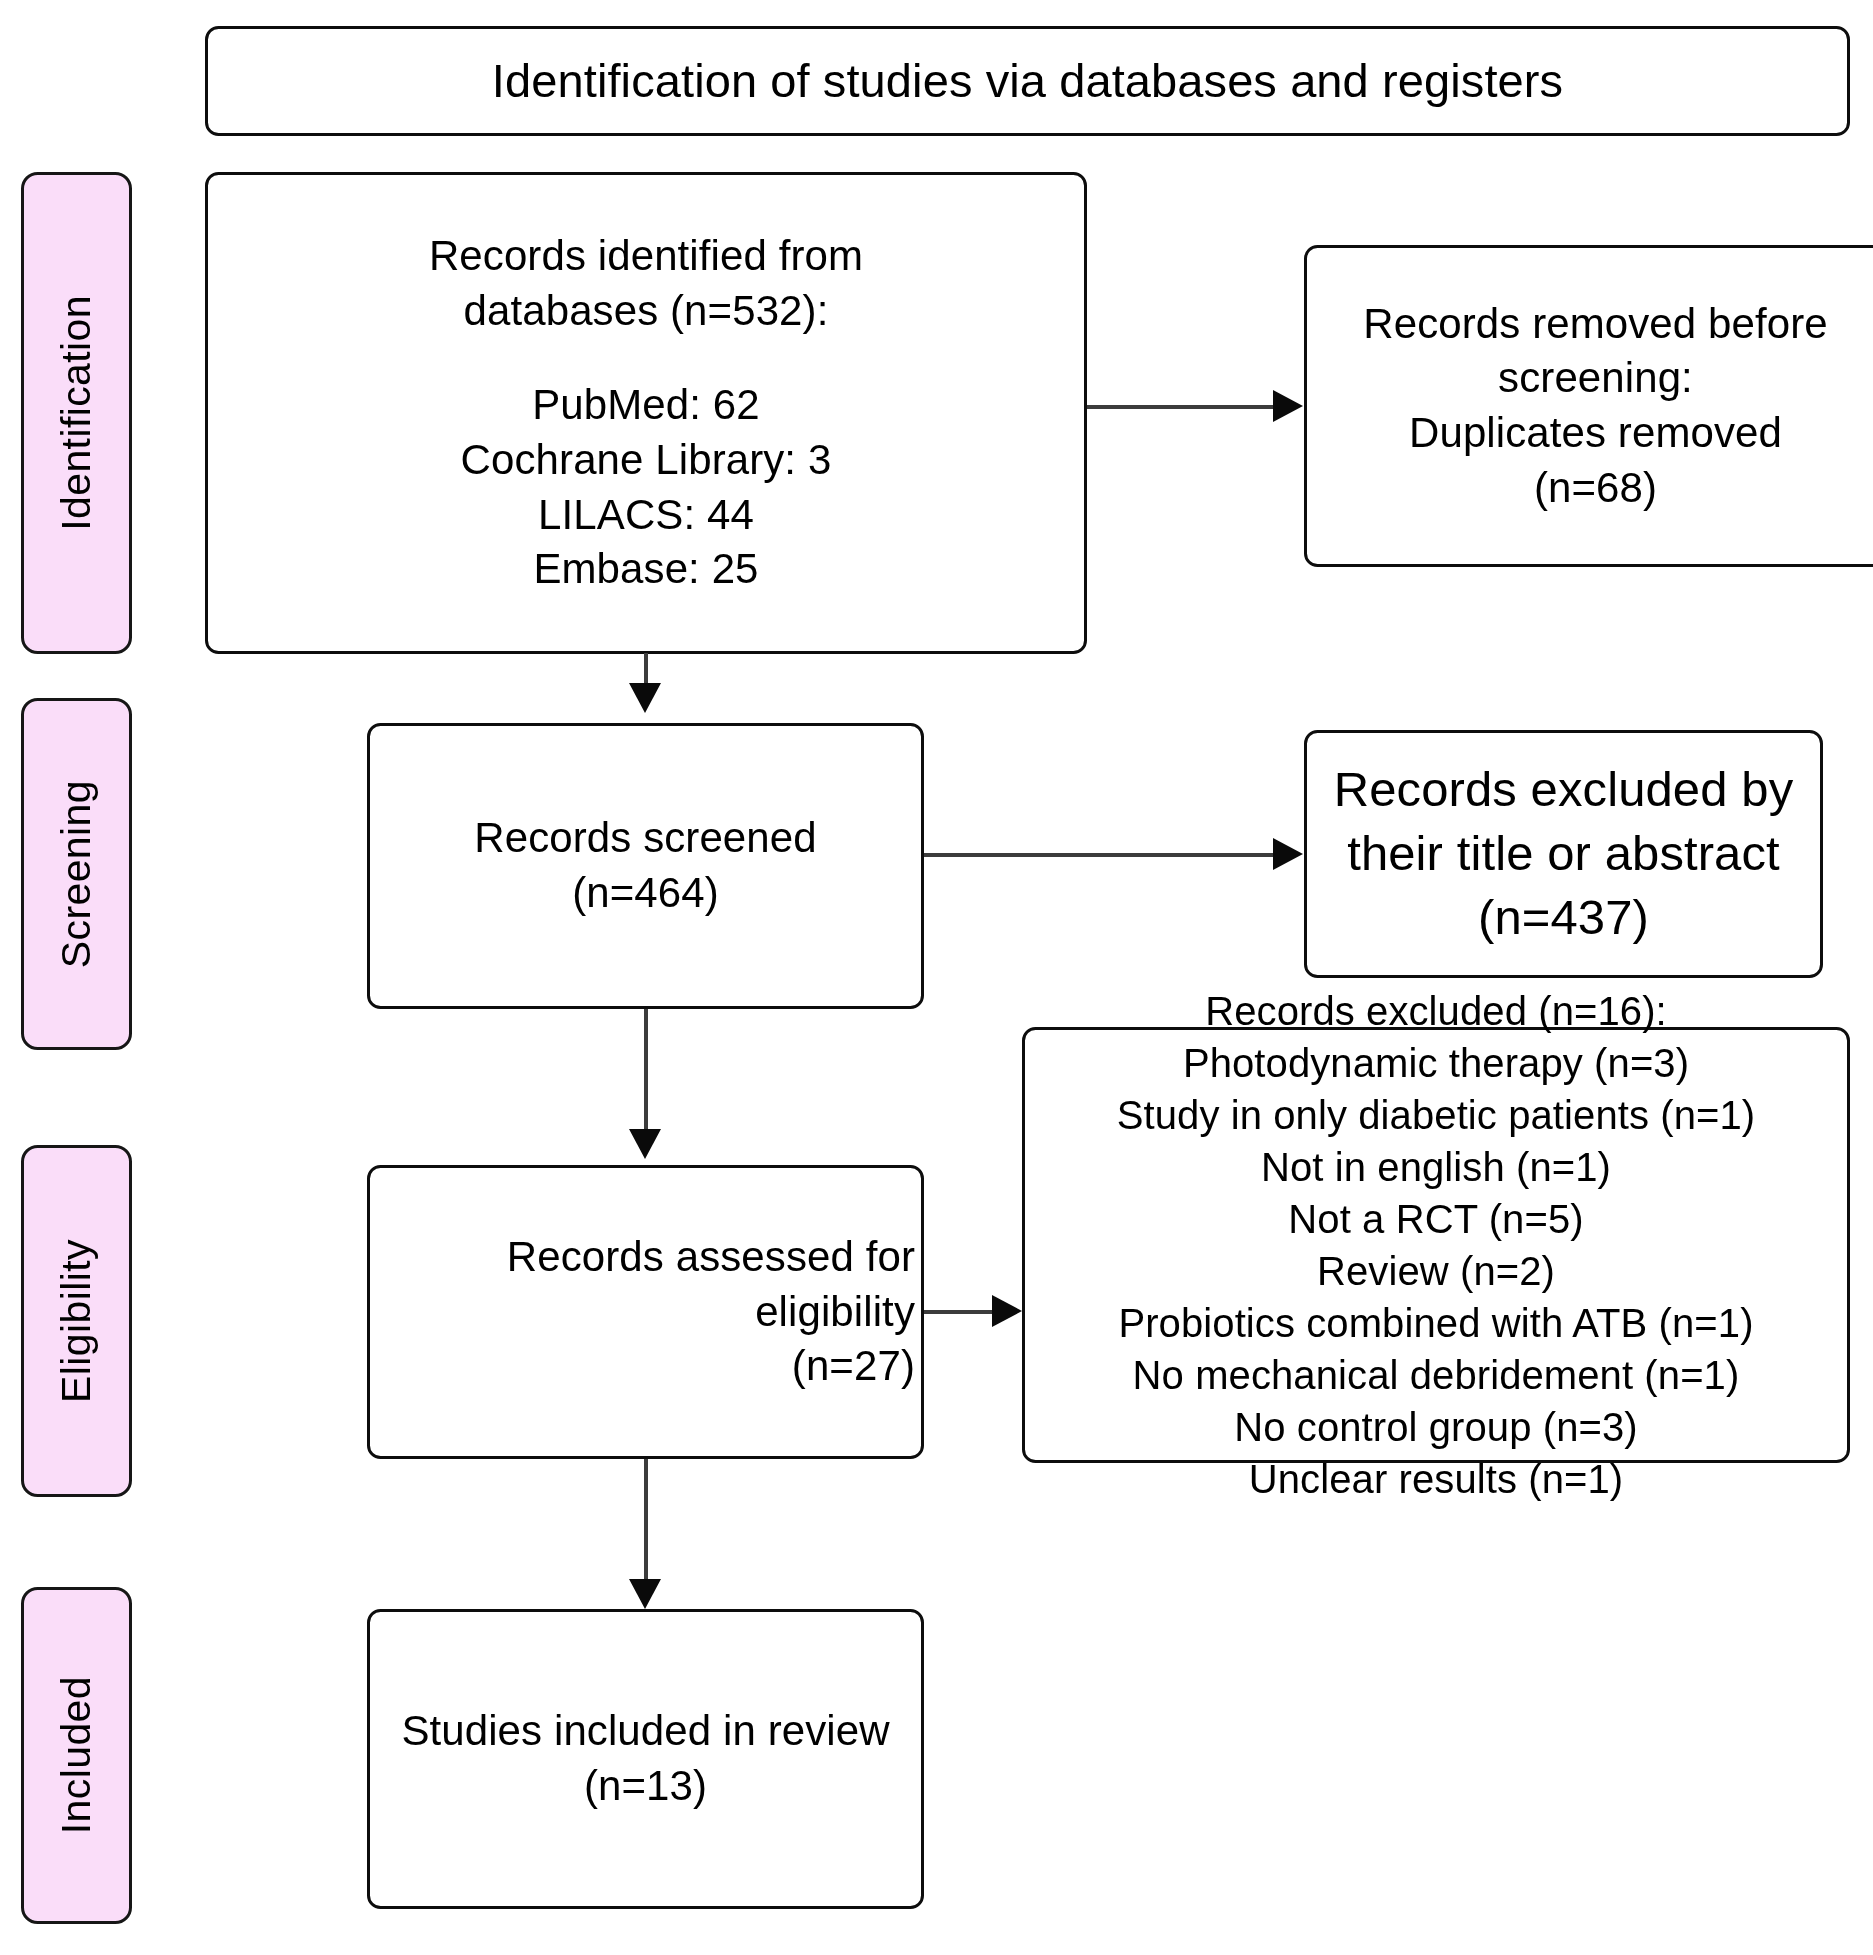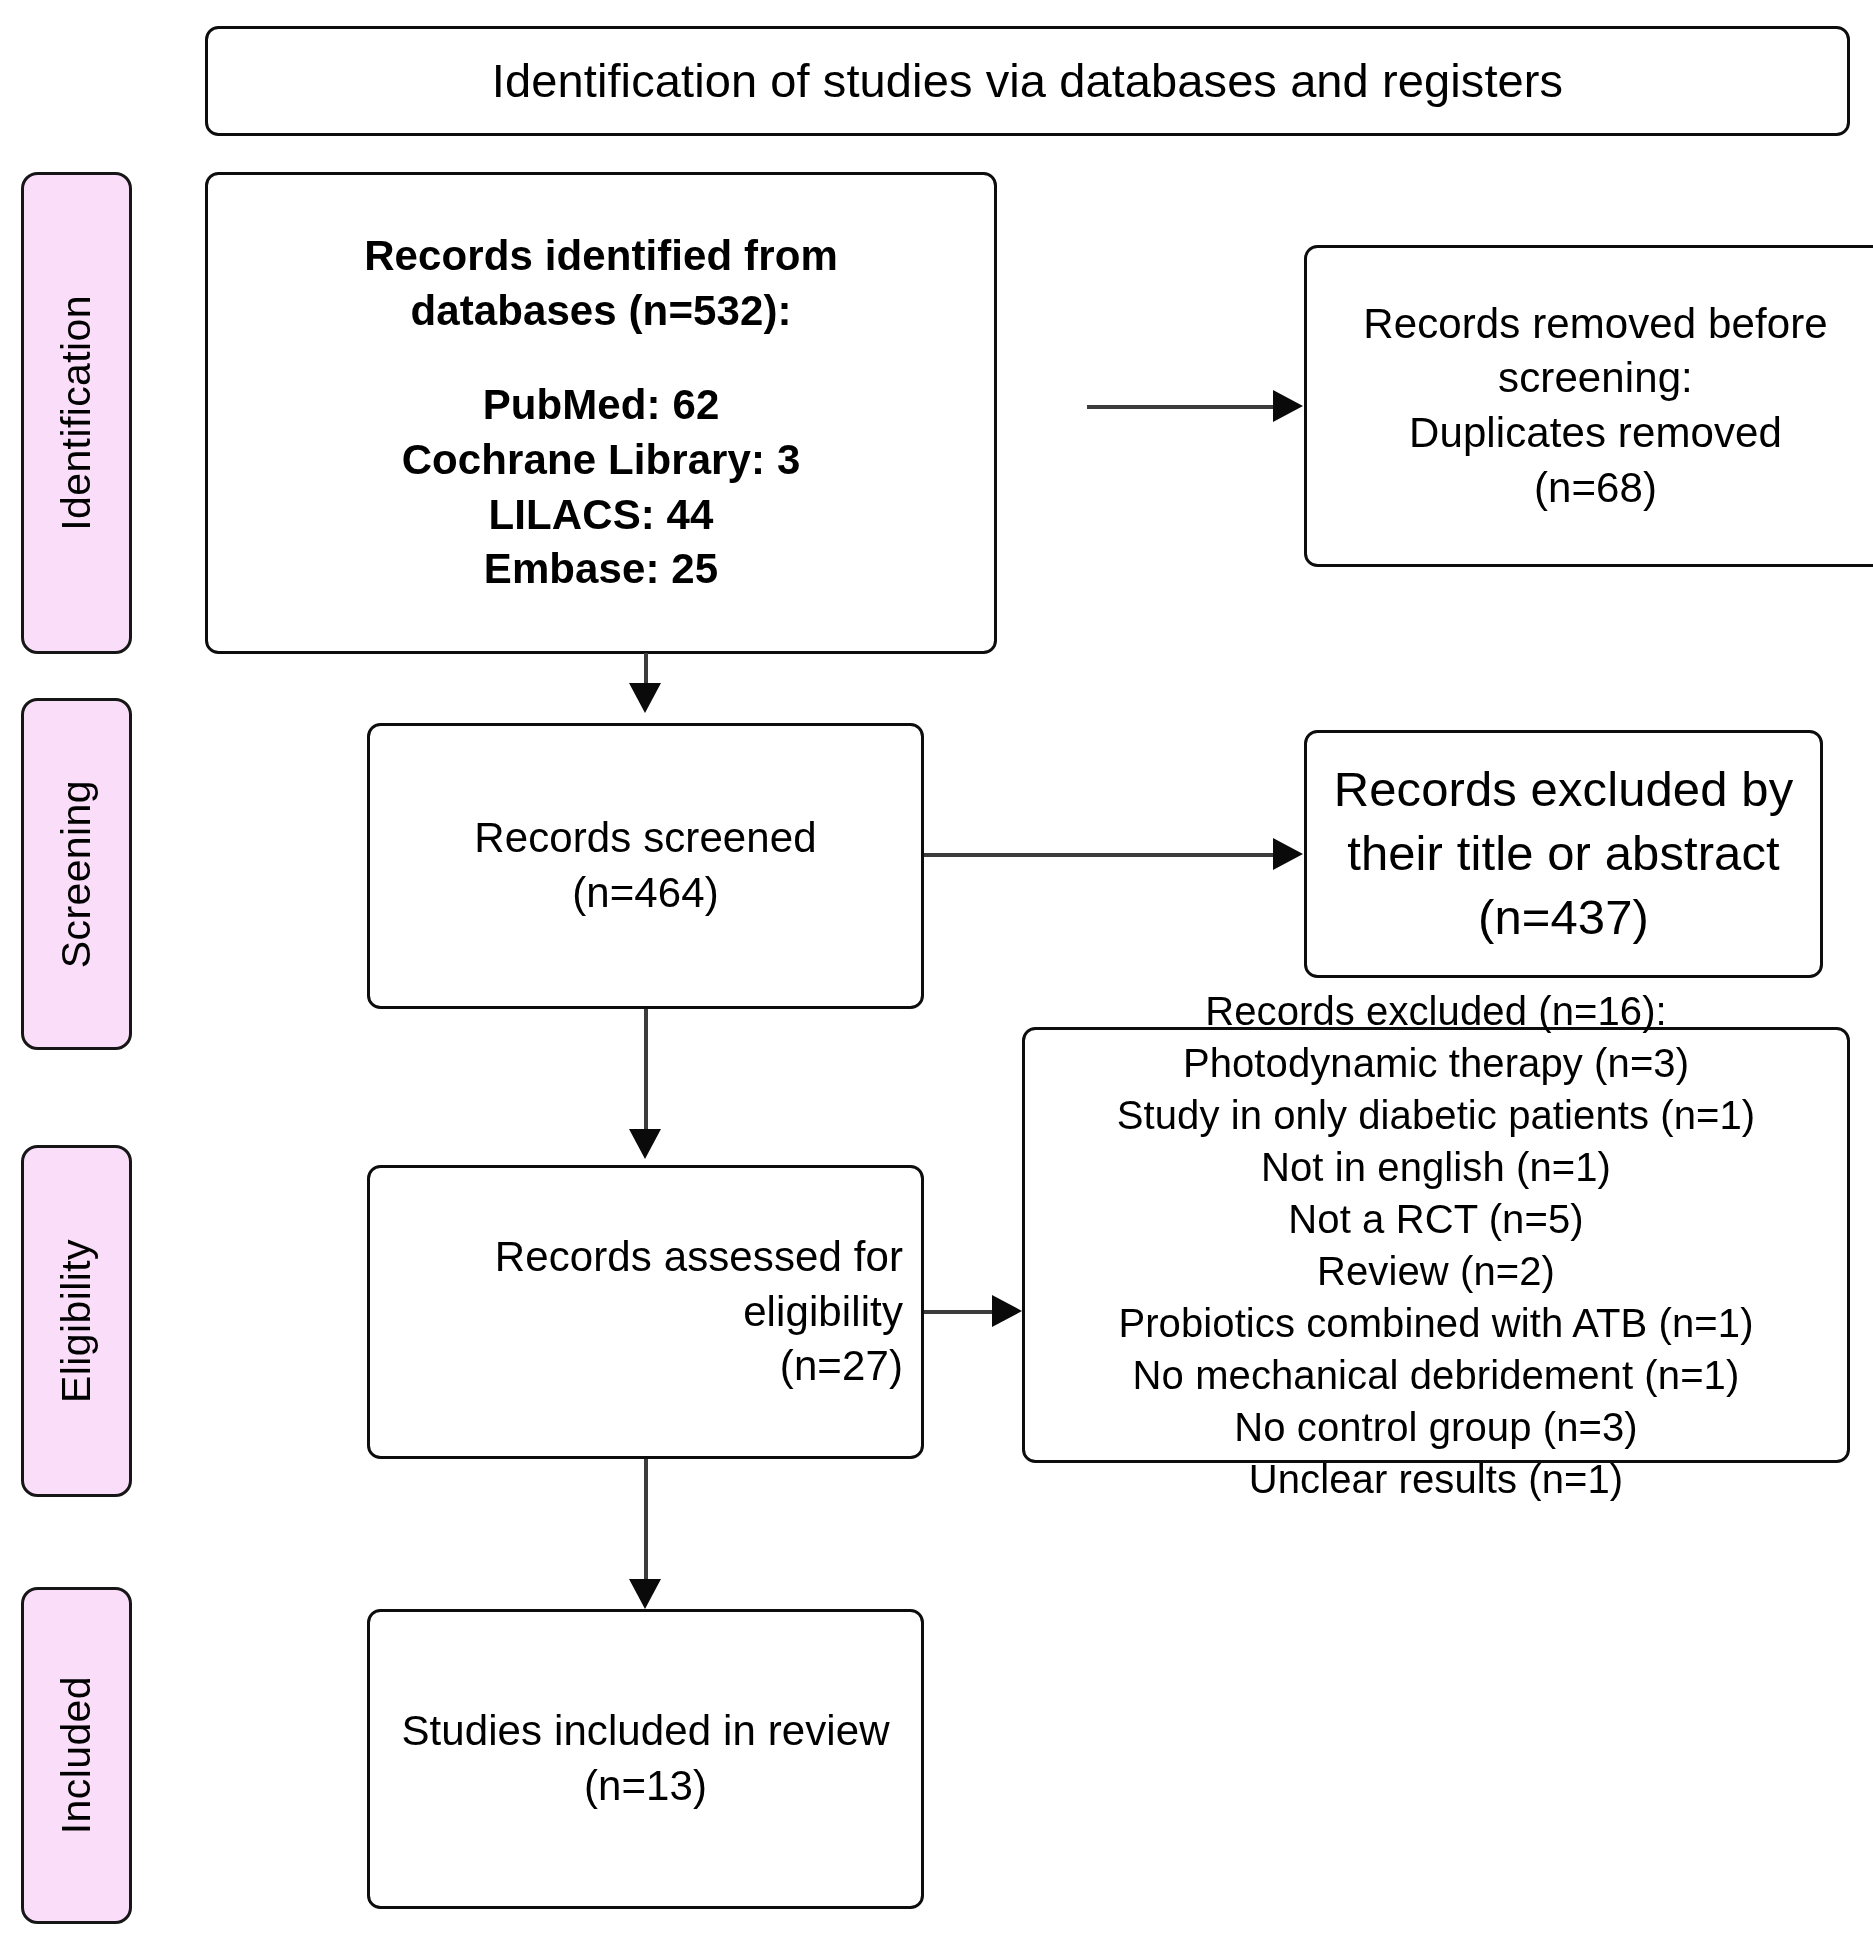--- a/index.html
+++ b/index.html
@@ -27,21 +27,21 @@
     background: #ffffff;
     display: flex;
     align-items: center;
     justify-content: center;
     text-align: center;
     line-height: 1.30;
     letter-spacing: 0.1px;
   }
   .box .inner {
     width: 100%;
-    padding: 0 18px;
+    padding: 0 6px;
     box-sizing: border-box;
   }
   .line { display: block; }
   .spacer { display: block; height: 0.95em; }
 
   
   #header-banner {
     left: 205px;
     top: 25.6px;
     width: 1645px;
@@ -114,21 +114,21 @@
   </div>
 
   <div class="stage" style="left:21px; top:1145px; width:111px; height:352px;">
     <span class="vtext">Eligibility</span>
   </div>
 
   <div class="stage" style="left:21px; top:1587px; width:111px; height:337px;">
     <span class="vtext">Included</span>
   </div>
 
-  <div class="box" style="left:205px; top:172px; width:792px; height:482px; font-size:42px;font-weight:bold;">
+  <div class="box" style="left:205px; top:172px; width:882px; height:482px; font-size:42px;">
     <div class="inner">
       <span class="line">Records identified from</span>
       <span class="line">databases (n=532):</span>
       <span class="spacer"></span>
       <span class="line">PubMed: 62</span>
       <span class="line">Cochrane Library: 3</span>
       <span class="line">LILACS: 44</span>
       <span class="line">Embase: 25</span>
     </div>
   </div>

